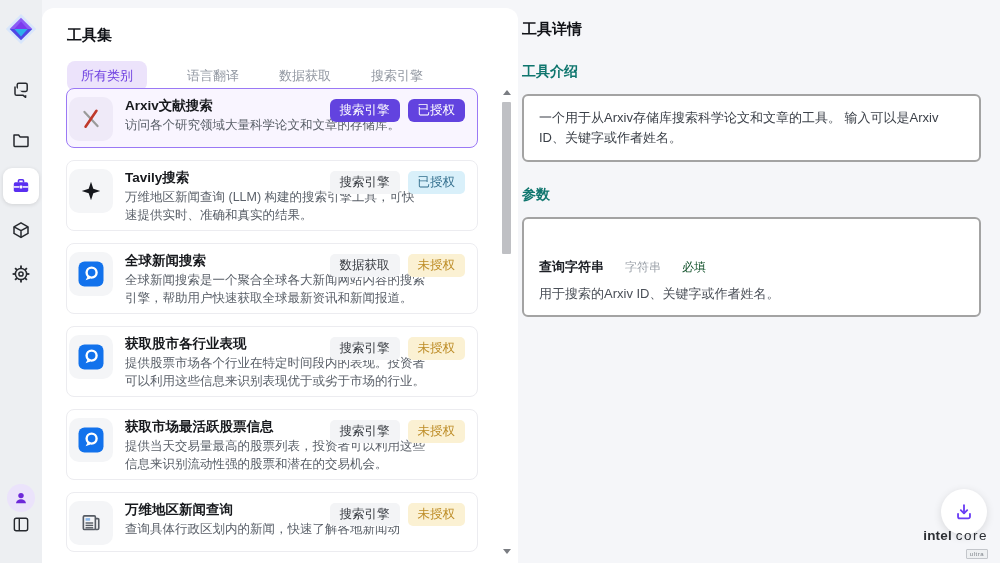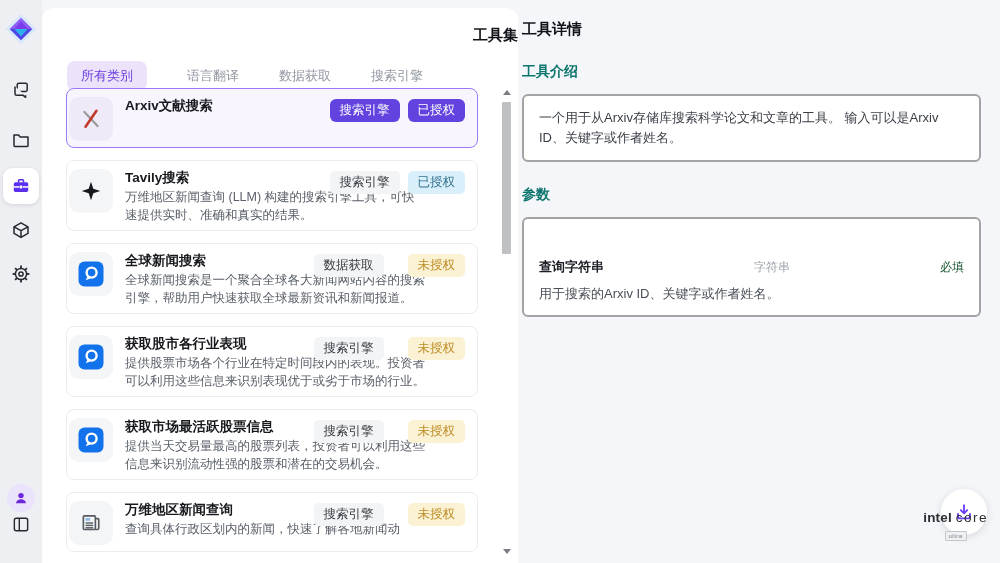--- a/index.html
+++ b/index.html
@@ -12,58 +12,58 @@
   .rail { position:absolute; left:0; top:0; width:42px; height:563px; background:#edeff2; }
   .rail-item { position:absolute; left:50%; transform:translateX(-50%); display:flex; align-items:center; justify-content:center; cursor:pointer; }
   .logo { top:10px; width:38px; height:38px; }
   .ri-chat { top:80px; } .ri-folder { top:130px; }
   .ri-active { top:168px; width:36px; height:36px; background:#ffffff; border-radius:9px; box-shadow:0 1px 4px rgba(0,0,0,.12); }
   .ri-cube { top:220px; } .ri-gear { top:264px; }
   .ri-user { top:484px; width:28px; height:28px; background:#ebe3fb; border-radius:50%; }
   .ri-cols { top:515px; }
   
   .list-panel { position:absolute; left:42px; top:8px; width:476px; height:555px; background:#ffffff; border-radius:12px 12px 0 0; overflow:hidden; }
-  .lp-title { margin:18px 0 0 25px; font-size:15px; font-weight:bold; color:#111318;text-align:right; }
+  .lp-title { margin:18px 0 0 25px; font-size:15px; font-weight:bold; color:#111318; }
   .tabs { display:flex; align-items:center; gap:40px; margin:16px 0 0 25px; }
   .tab { font-size:13px; color:#9197a1; padding:6px 0; cursor:pointer; white-space:nowrap; }
   .tab.active { background:#ece3fb; color:#6d3fe0; padding:6px 14px; border-radius:8px; font-weight:500; }
   .cards { position:absolute; left:24px; top:80px; width:412px; display:flex; flex-direction:column; gap:12px; }
   .tool-card { position:relative; background:#fff; border:1px solid #ececf0; border-radius:8px; padding:6px 2px; display:flex; cursor:pointer; }
   .tool-card.selected { background:#f9f5ff; border:1.5px solid #9b79f5; }
   .ticon { width:44px; height:44px; border-radius:10px; background:#f4f5f7; display:flex; align-items:center; justify-content:center; flex:0 0 44px; margin:2px 12px 0 0; }
   .tool-card.selected .ticon { background:#efeaf8; }
   .tcol { width:302px; }
   .ttitle { font-size:13.5px; font-weight:bold; color:#17191d; margin:2px 0 2px; line-height:17px; }
   .tdesc { font-size:12.5px; color:#5a6069; line-height:18px; }
   .tbadges { position:absolute; top:10px; right:12px; display:flex; gap:8px; }
   .chip { font-size:12.5px; line-height:1; padding:5px 10px; border-radius:5px; white-space:nowrap; }
   .chip-cat { background:#f3f4f6; color:#35393f; }
   .chip-auth { background:#d9f0fa; color:#35708e; }
-  .chip-unauth { background:#fbf1d3; color:#bd8c26;margin-left:16px; }
+  .chip-unauth { background:#fbf1d3; color:#bd8c26; }
   .tool-card.selected .chip { background:#6243df; color:#ffffff; border-radius:6px; font-weight:500; }
   
   .sbar { position:absolute; right:5px; top:80px; width:12px; height:468px; }
   .sarrow { position:absolute; left:2px; width:0; height:0; border-left:4px solid transparent; border-right:4px solid transparent; cursor:pointer; }
   .sarrow.up { top:2px; border-bottom:5px solid #7a7d82; }
   .sarrow.down { bottom:2px; border-top:5px solid #7a7d82; }
   .sthumb { position:absolute; left:1px; top:14px; width:9px; height:152px; background:#bfc0c4; border-radius:1px; cursor:grab; }
   
   .details { position:absolute; left:514px; top:0; width:486px; height:542px; padding:20px 19px 0 8px; }
   .dp-title { font-size:15px; font-weight:bold; color:#111318; }
   .dp-sub { font-size:14px; font-weight:bold; color:#0f766e; margin-top:24px; }
   .dp-card { background:#ffffff; border:2px solid #a3a3a3; border-radius:6px; padding:12px 15px; margin-top:13px; }
   .dp-intro { font-size:13px; color:#3a3f47; line-height:20px; }
-  .prow { display:flex; align-items:baseline; gap:21px;justify-content:space-between; }
+  .prow { display:flex; align-items:baseline; gap:21px; }
   .pname { font-size:13px; font-weight:bold; color:#1c1f25; }
   .ptype { font-size:12px; color:#9aa0a8;margin-top:28px; }
   .preq { font-size:12px; color:#14532d; }
   .pdesc { font-size:13px; color:#4a4f57; margin-top:9px; }
   
   .fab { position:absolute; right:13px; bottom:28px; width:46px; height:46px; border-radius:50%; background:#ffffff; box-shadow:0 2px 8px rgba(0,0,0,.12); display:flex; align-items:center; justify-content:center; cursor:pointer; }
-  .brand { position:absolute; right:12px; bottom:22px; text-align:center; line-height:1; }
+  .brand { position:absolute; right:12px; bottom:4px; text-align:right; line-height:1; }
   .brand-line { font-size:13.5px; color:#2b2e33; }
   .brand-primary { font-weight:bold; letter-spacing:.2px; }
   .brand-secondary { font-weight:500; letter-spacing:1.5px; text-transform:lowercase; }
   .brand-badge { display:inline-block; margin-top:2px; font-size:6px; color:#7d8289; border:1px solid #c3c6cb; background:#eef0f2; padding:1px 3px; border-radius:1px; letter-spacing:.5px; }
   svg { display:block; }
 </style>
 </head>
 <body>
 
 <div class="rail">
@@ -144,20 +144,21 @@
       <div class="tool-card selected">
     <div class="ticon">
       <svg width="24" height="24" viewBox="0 0 22 22">
         <line x1="5" y1="4.5" x2="17" y2="17.5" stroke="#9a9a9a" stroke-width="2" stroke-linecap="round"></line>
         <line x1="16" y1="3.5" x2="6" y2="18" stroke="#c0392b" stroke-width="2.4" stroke-linecap="round"></line>
       </svg>
 
     </div>
     <div class="tcol">
       <div class="ttitle">Arxiv文献搜索</div>
+      <div class="tdesc">访问各个研究领域大量科学论文和文章的存储库。</div>
     </div>
     <div class="tbadges">
       <span class="chip chip-cat">搜索引擎</span>
       <span class="chip chip-auth">已授权</span>
     </div>
   </div>
       <div class="tool-card">
     <div class="ticon">
 
       <svg width="24" height="24" viewBox="0 0 22 22">

